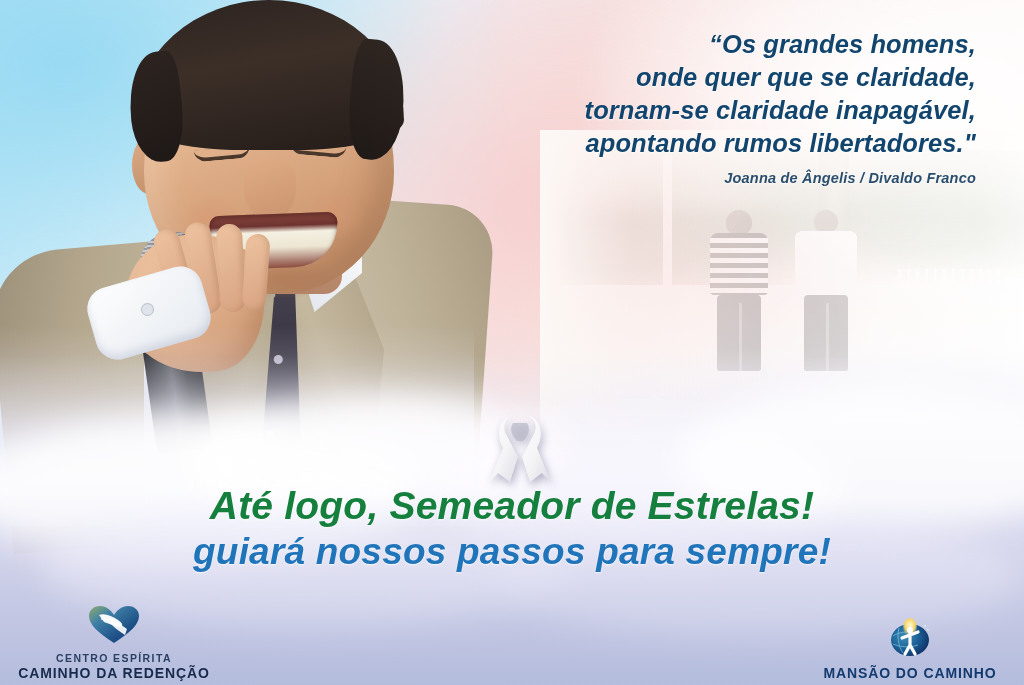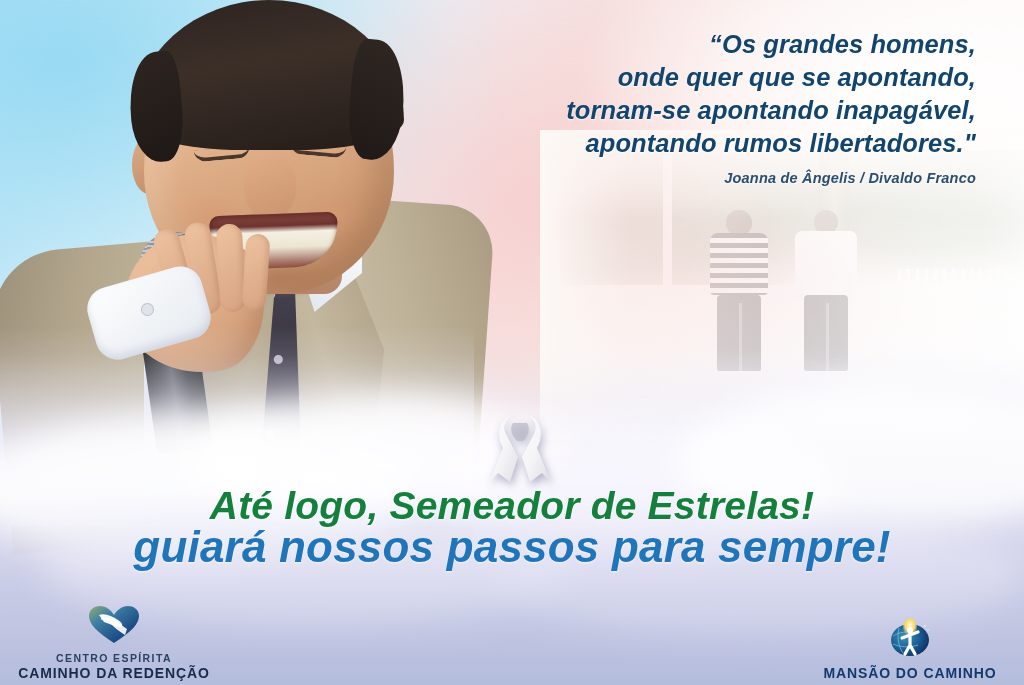--- a/index.html
+++ b/index.html
@@ -392,21 +392,21 @@
     display:block; font-size:39px; color:#15803d;
     letter-spacing:0.2px;
     text-shadow:0 1px 2px rgba(255,255,255,0.7);
   }
   .headline .h2{
     display:block; font-size:36px; color:#2450a8; margin-top:7px;
     letter-spacing:0.2px;
     text-shadow:0 1px 2px rgba(255,255,255,0.7);
   }
   .headline .h3{
-    display:block; font-size:44px; color:#1f74ba; margin-top:0;
+    display:block; font-size:37px; color:#1f74ba; margin-top:8px;
     letter-spacing:0.2px;
     text-shadow:0 1px 2px rgba(255,255,255,0.7);
   }
 
   
   .logo{ position:absolute; text-align:center; }
   .logo-left{ left:14px; bottom:4px; width:200px; }
   .logo-right{ right:14px; bottom:4px; width:200px; }
   .logo .mark{ display:block; margin:0 auto 3px; }
   .logo .l1{
@@ -493,22 +493,22 @@
     <div class="puff p-c"></div>
     <div class="puff p-d"></div>
     <div class="puff p-g"></div>
     <div class="puff p-e"></div>
     <div class="puff p-f"></div>
     <div class="lav"></div>
   </div>
 
   <div class="quote">
     <span class="ln">“Os grandes homens,</span>
-    <span class="ln">onde quer que se apontando,</span>
-    <span class="ln">tornam-se apontando inapagável,</span>
+    <span class="ln">onde quer que se claridade,</span>
+    <span class="ln">tornam-se claridade inapagável,</span>
     <span class="ln">apontando rumos libertadores."</span>
   </div>
   <div class="attrib">Joanna de Ângelis / Divaldo Franco</div>
 
   <div class="ribbon">
     <svg width="66" height="78" viewBox="0 0 66 78" xmlns="http://www.w3.org/2000/svg">
       <defs>
         <linearGradient id="rg" x1="0" y1="0" x2="1" y2="1">
           <stop offset="0%" stop-color="#ffffff"></stop>
           <stop offset="55%" stop-color="#f4f4f6"></stop>

